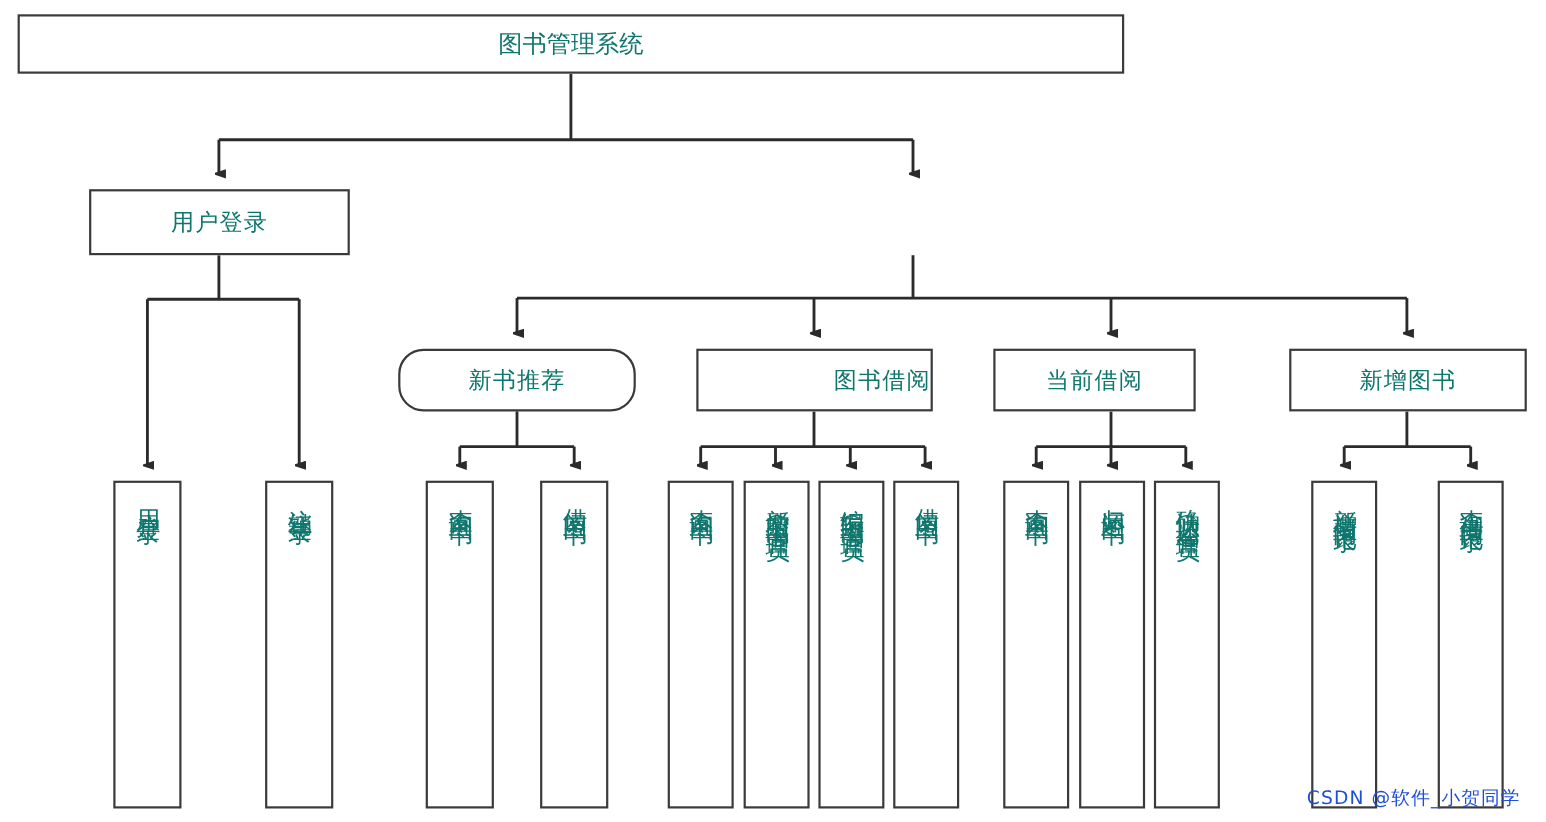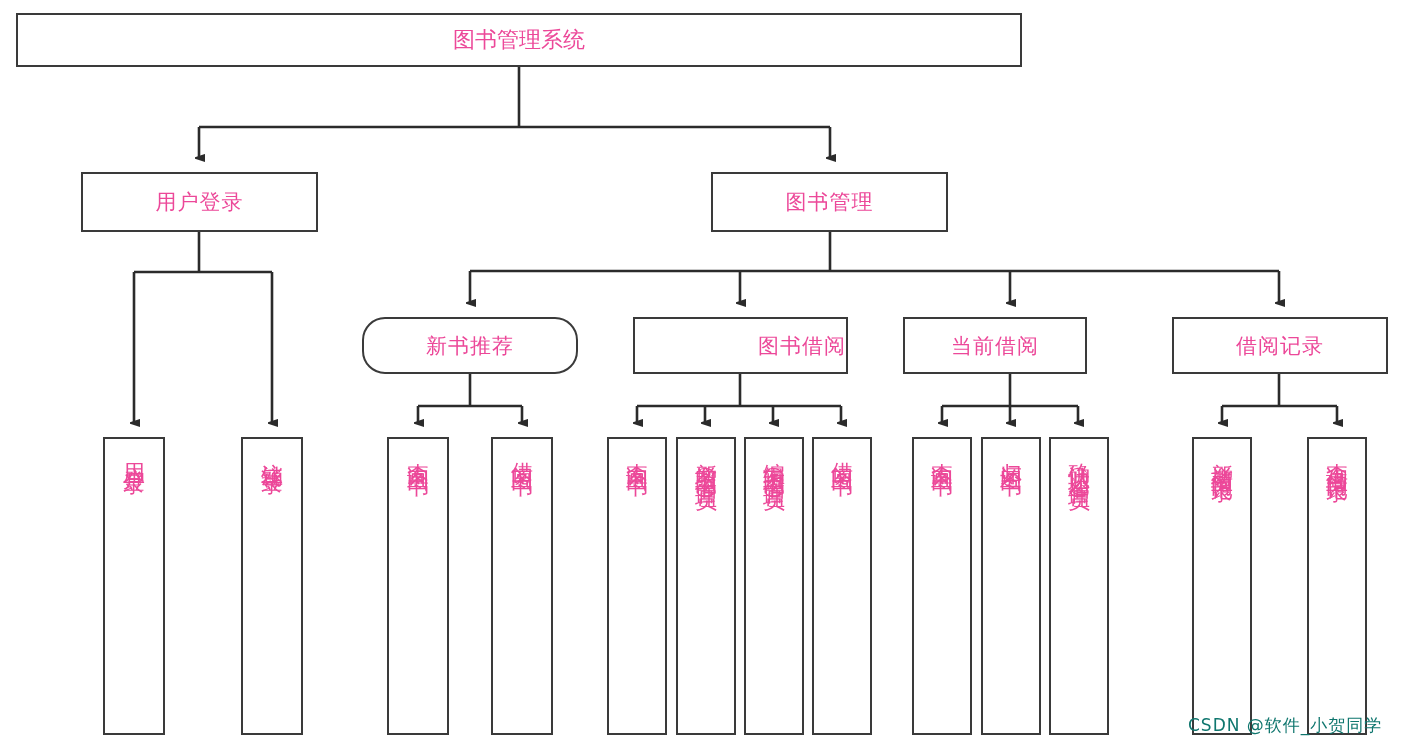--- a/index.html
+++ b/index.html
@@ -12,21 +12,21 @@
   }
   #canvas{position:relative;width:1405px;height:747px;}
   svg.links{position:absolute;left:0;top:0;width:1405px;height:747px;pointer-events:none;}
 
   .node{
     position:absolute;
     box-sizing:border-box;
     background:#ffffff;
     border:2px solid #3a3a3a;
     display:flex;align-items:center;justify-content:center;
-    color:#ec4899;
+    color:#0f766e;
   }
   .node.h{ font-size:21px; letter-spacing:1px; }
   .node.root{ font-size:22px; }
 
   
   .node.v{
     padding:6px 2px;
     align-items:flex-start;
     justify-content:center;
   }
@@ -36,21 +36,21 @@
     font-size:22px;
     line-height:1.08;
     letter-spacing:4px;
     white-space:nowrap;
     text-align:left;
   }
 
   .watermark{
     position:absolute;
     font-size:17px;
-    color:#0f766e;
+    color:#1d4ed8;
     letter-spacing:1px;
     white-space:nowrap;
     font-family:"DejaVu Sans","Liberation Sans",sans-serif;
   }
 </style>
 </head>
 <body>
 
 <div id="canvas">
 
@@ -107,35 +107,32 @@
     </g>
   </svg>
 
   <div class="node root" style="left:16px;top:13px;width:1006px;height:54px;">
     <span>图书管理系统</span>
   </div>
 
   <div class="node h" style="left:81px;top:172px;width:237px;height:60px;">
     <span>用户登录</span>
   </div>
-  <div class="node h" style="left:711px;top:172px;width:237px;height:60px;">
-    <span>图书管理</span>
-  </div>
 
   <div class="node h" style="left:362px;top:317px;width:216px;height:57px;border-radius:23px;">
     <span>新书推荐</span>
   </div>
   <div class="node h" style="left:633px;top:317px;width:215px;height:57px;justify-content:flex-end;">
     <span>图书借阅</span>
   </div>
   <div class="node h" style="left:903px;top:317px;width:184px;height:57px;">
     <span>当前借阅</span>
   </div>
   <div class="node h" style="left:1172px;top:317px;width:216px;height:57px;">
-    <span>借阅记录</span>
+    <span>新增图书</span>
   </div>
 
   <div class="node v" style="left:103px;top:437px;width:62px;height:298px;">
     <span class="vtxt">用户登录</span>
   </div>
   <div class="node v" style="left:241px;top:437px;width:62px;height:298px;">
     <span class="vtxt">注销登录</span>
   </div>
 
   <div class="node v" style="left:387px;top:437px;width:62px;height:298px;">

